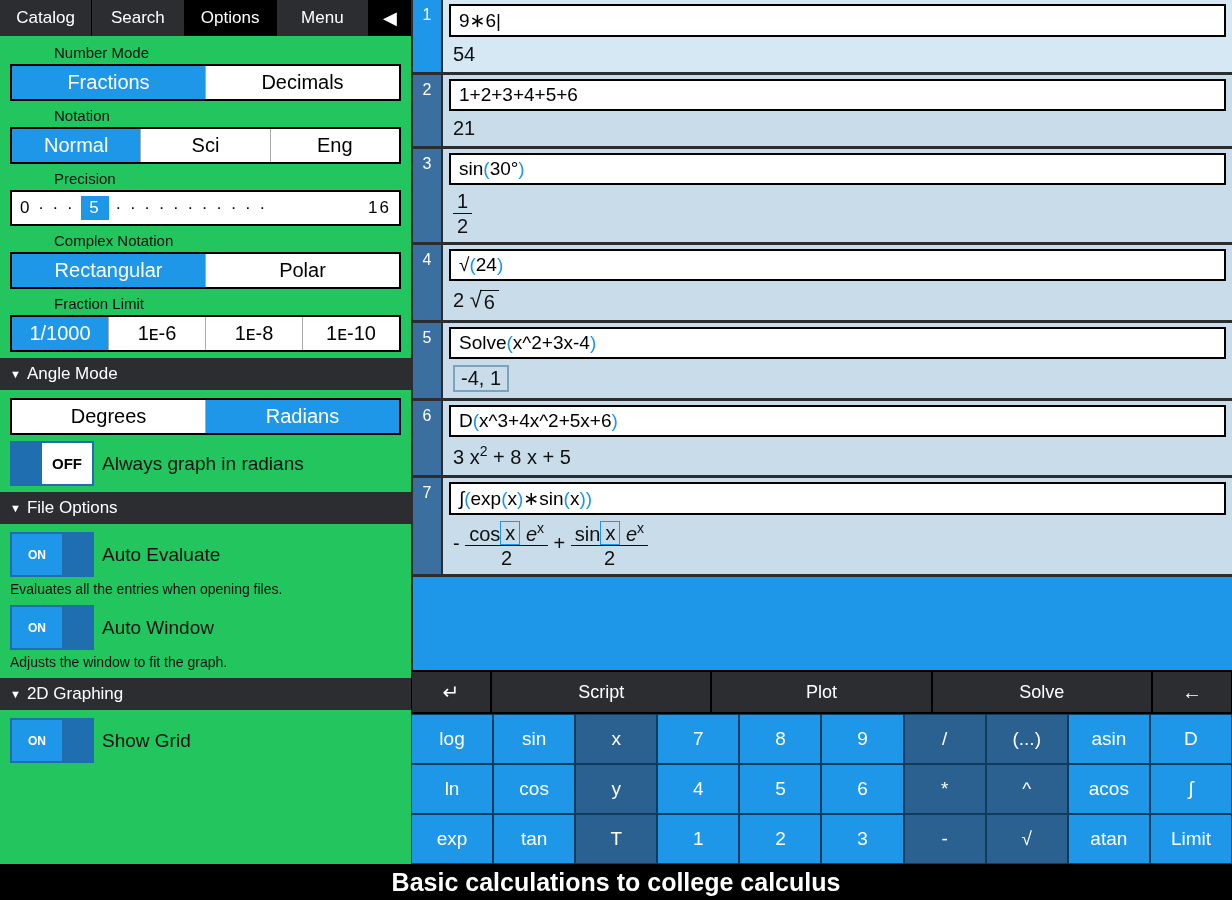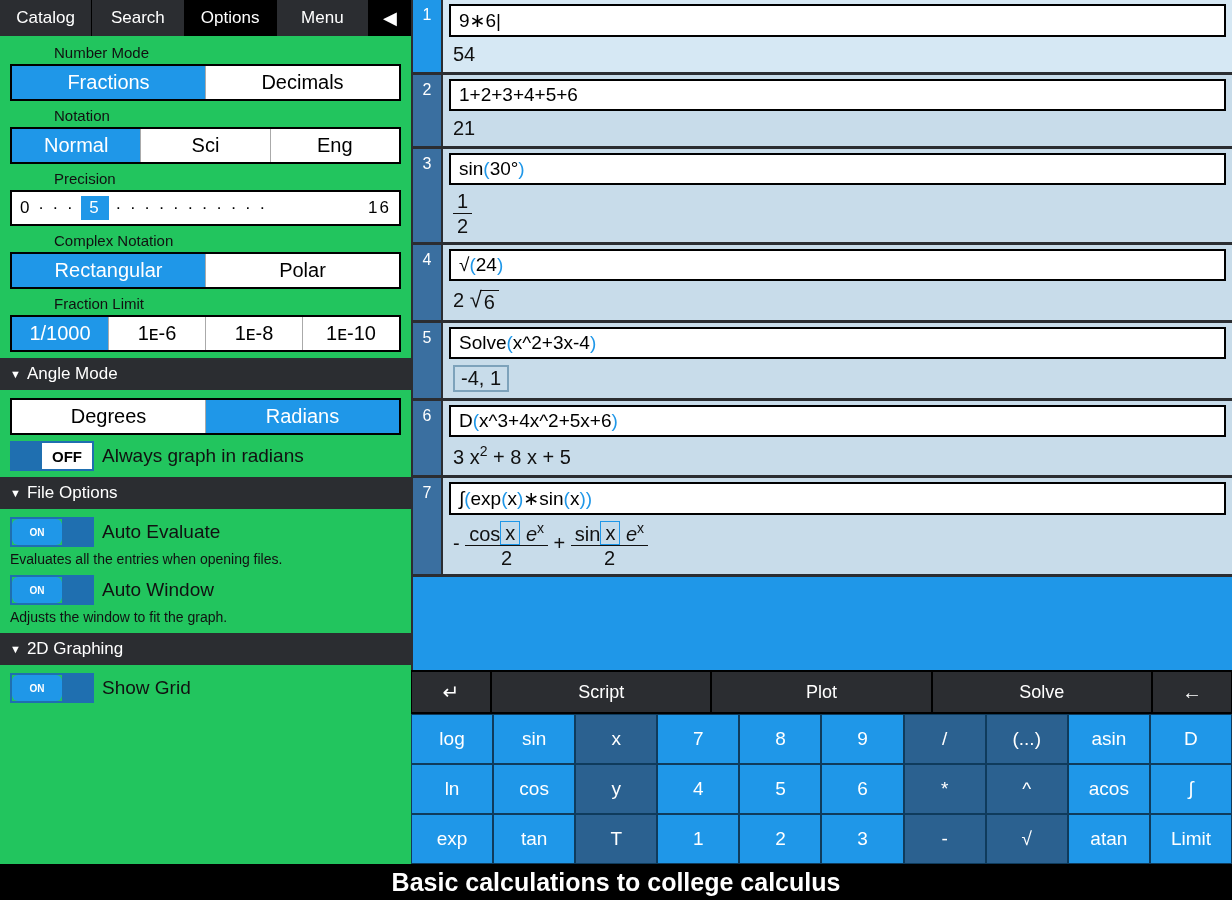--- a/index.html
+++ b/index.html
@@ -15,24 +15,24 @@
 .seg { display: flex; border: 2px solid #000; margin-bottom: 6px; background: #fff; }
 .seg-btn { flex: 1; text-align: center; padding: 5px 0; font-size: 20px; background: #fff; border: none; cursor: pointer; }
 .seg-btn.selected { background: #1f97e8; color: #fff; }
 .seg-btn + .seg-btn { border-left: 1px solid #aaa; }
 .precision-row { display: flex; align-items: center; border: 2px solid #000; background: #fff; padding: 4px 8px; margin-bottom: 6px; font-size: 17px; letter-spacing: 2px; }
 .precision-row .dot { flex: 0 0 auto; }
 .precision-row .prec-val { background: #1f97e8; color: #fff; padding: 2px 8px; }
 .section-header { background: #2b2d31; color: #fff; padding: 6px 10px; font-size: 17px; margin: 6px -10px 8px -10px; display: flex; align-items: center; }
 .section-header::before { content: "▼"; font-size: 11px; margin-right: 6px; }
 .toggle-row { display: flex; align-items: center; margin-bottom: 4px; }
-.toggle { display: flex; width: 84px; height: 30px; border: 2px solid #1f6fb0; margin-right: 8px; }
+.toggle { display: flex; width: 84px; height: 45px; border: 2px solid #1f6fb0; margin-right: 8px; }
 .toggle-off .toggle-track { background: #1f6fb0; width: 30px; }
 .toggle-off .toggle-label { background: #fff; color: #000; flex: 1; display: flex; align-items: center; justify-content: center; font-weight: bold; font-size: 15px; }
-.toggle-on .toggle-label { background: #1f97e8; color: #fff; flex: 1; display: flex; align-items: center; justify-content: center; font-weight: bold; font-size: 10px; border-radius: 6px; }
+.toggle-on .toggle-label { background: #1f97e8; color: #fff; flex: 1; display: flex; align-items: center; justify-content: center; font-weight: bold; font-size: 12px; }
 .toggle-on .toggle-track { background: #1f6fb0; width: 30px; }
 .toggle-text { font-size: 19px; color: #111; }
 .toggle-desc { font-size: 14px; color: #111; margin-bottom: 8px; }
 
 .main { flex: 1; display: flex; flex-direction: column; background: #2b2d31; }
 .history { flex: 1; overflow-y: auto; background: #1f97e8; border-left: 2px solid #2b2d31; }
 .entry { display: flex; border-bottom: 3px solid #2b2d31; }
 .entry-num { width: 30px; background: #3a6fa0; color: #fff; display: flex; align-items: flex-start; justify-content: center; padding-top: 6px; font-size: 16px; border-right: 2px solid #2b2d31; }
 .entry-num.active { background: #1f97e8; color: #fff; }
 .entry-body { flex: 1; background: #c8dcea; padding: 0; }

